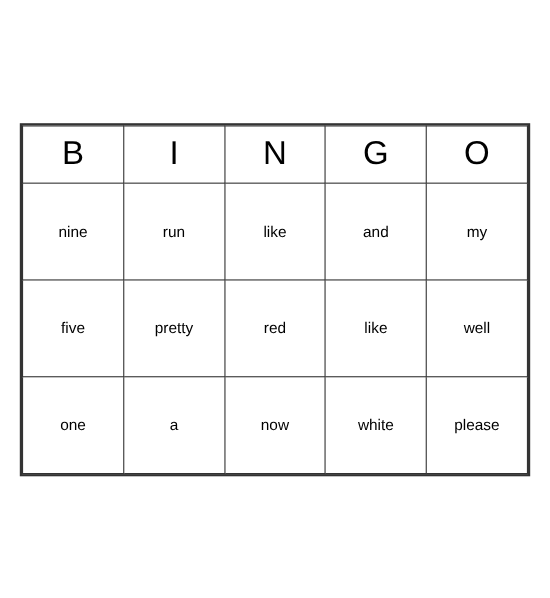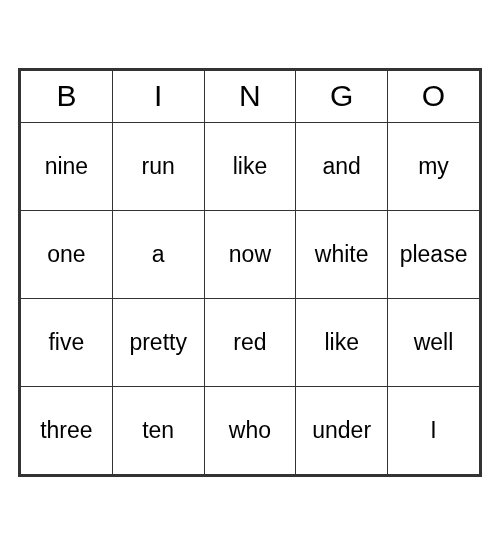--- a/index.html
+++ b/index.html
@@ -26,21 +26,21 @@
     .bingo-table {
       border-collapse: collapse;
       width: 460px;
     }
 
     .bingo-table td, .bingo-table th {
       border: 1.5px solid #333;
       text-align: center;
       vertical-align: middle;
       padding: 4px 2px;
-      font-size: 23px;
+      font-size: 14px;
       height: 88px;
       width: 92px;
     }
 
     .bingo-table th {
       font-size: 30px;
       font-weight: normal;
       height: 52px;
       border-bottom: 1.5px solid #333;
     }
@@ -61,35 +61,28 @@
     </thead>
     <tbody id="bingo-body">
     <tr>
           <td>nine</td>
           <td>run</td>
           <td>like</td>
           <td>and</td>
           <td>my</td>
         </tr>
         <tr>
-          <td>one</td>
-          <td>a</td>
-          <td>now</td>
-          <td>white</td>
-          <td>please</td>
-        </tr>
-        <tr>
           <td>five</td>
           <td>pretty</td>
           <td>red</td>
           <td>like</td>
           <td>well</td>
         </tr>
         <tr>
-          <td>three</td>
-          <td>ten</td>
-          <td>who</td>
-          <td>under</td>
-          <td>I</td>
+          <td>one</td>
+          <td>a</td>
+          <td>now</td>
+          <td>white</td>
+          <td>please</td>
         </tr>
       </tbody>
   </table>
 </div>
 
 </body></html>

